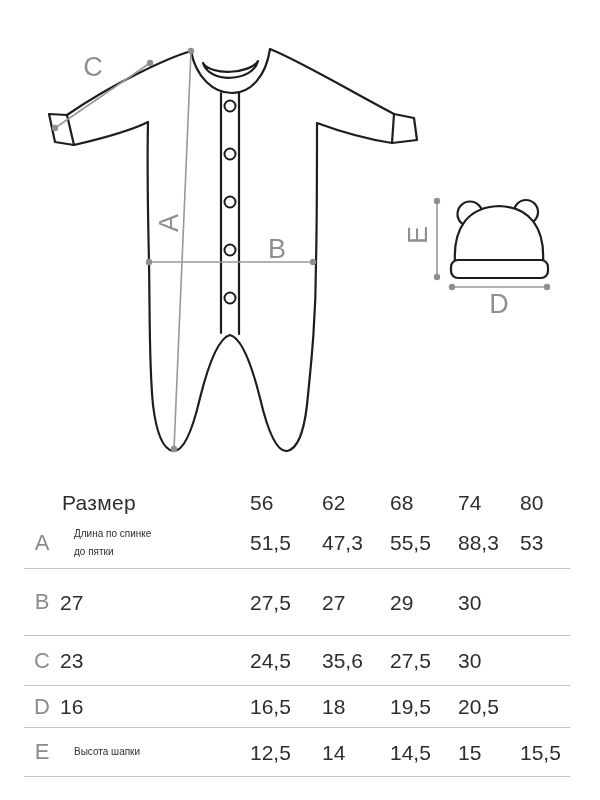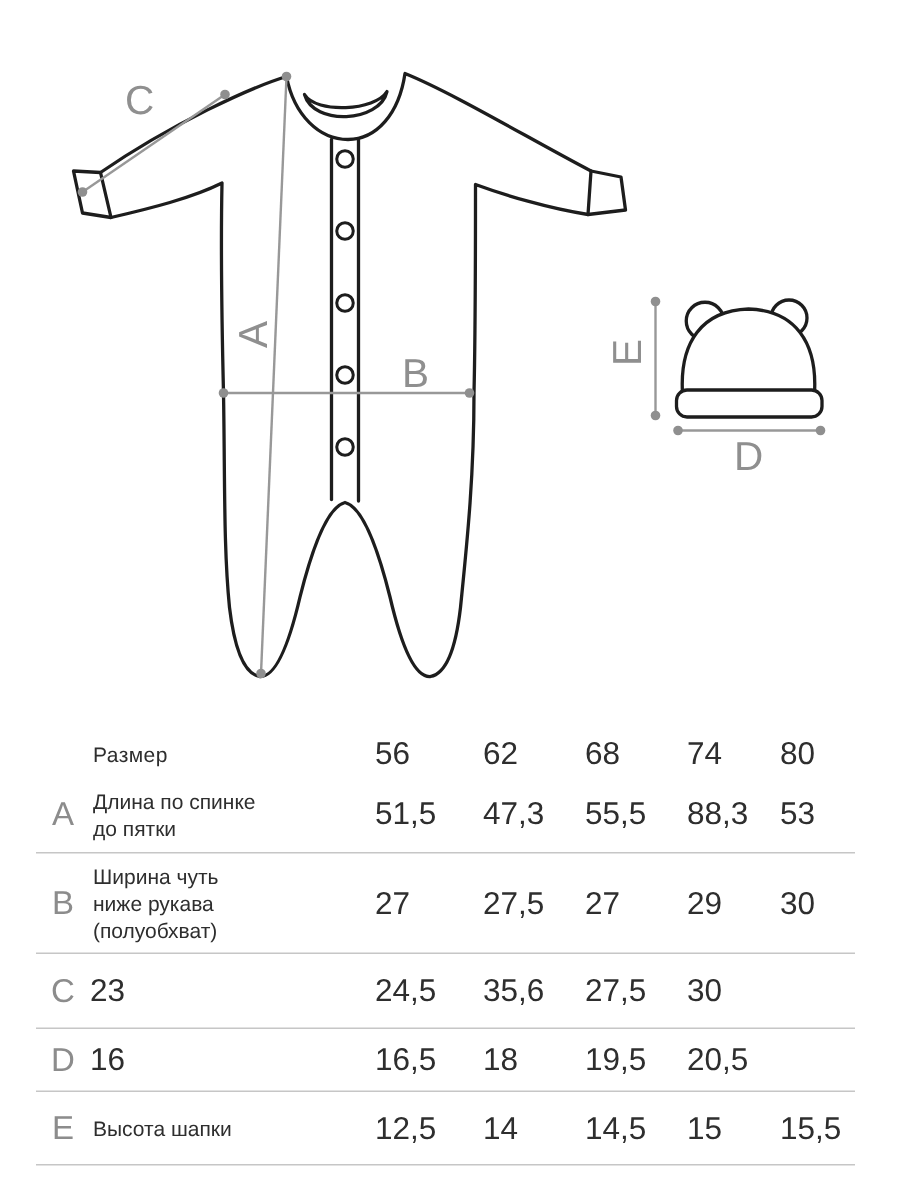--- a/index.html
+++ b/index.html
@@ -26,25 +26,25 @@
   .t-a { height:52px; border-bottom:1px solid #c6c6c6; }
   .t-b { height:67px; border-bottom:1px solid #c6c6c6; }
   .t-c { height:50px; border-bottom:1px solid #c6c6c6; }
   .t-d { height:42px; border-bottom:1px solid #c6c6c6; }
   .t-e { height:49px; border-bottom:1px solid #c6c6c6; }
 
   .cell-letter {
     font-size:22px; color:#8c8c8c; text-align:center; line-height:1;
   }
   .cell-label {
-    font-size:14px; line-height:18px; color:#2e2e2e;
-    white-space:pre-line; padding-left:2px;
+    font-size:10px; line-height:18px; color:#2e2e2e;
+    white-space:pre-line; padding-left:2px;margin-left:12px;
   }
   .head-label {
-    font-size:14px; color:#2e2e2e; padding-left:2px; letter-spacing:0.3px;
+    font-size:21px; color:#2e2e2e; padding-left:2px; letter-spacing:0.3px;
   }
   .cell-val {
     font-size:21px; color:#2e2e2e; text-align:left; line-height:1;
   }
 
   .measure-text {
     font-family:"Liberation Sans", sans-serif;
     font-size:27px; fill:#8f8f8f;
   }
 </style>
@@ -149,23 +149,20 @@
 до пятки</div>
     <div class="cell-val">51,5</div>
     <div class="cell-val">47,3</div>
     <div class="cell-val">55,5</div>
     <div class="cell-val">88,3</div>
     <div class="cell-val">53</div>
   </div>
 
   <div class="t-row t-b">
     <div class="cell-letter">B</div>
-    <div class="cell-label">Ширина чуть
-ниже рукава
-(полуобхват)</div>
     <div class="cell-val">27</div>
     <div class="cell-val">27,5</div>
     <div class="cell-val">27</div>
     <div class="cell-val">29</div>
     <div class="cell-val">30</div>
   </div>
 
   <div class="t-row t-c">
     <div class="cell-letter">C</div>
     <div class="cell-val">23</div>

